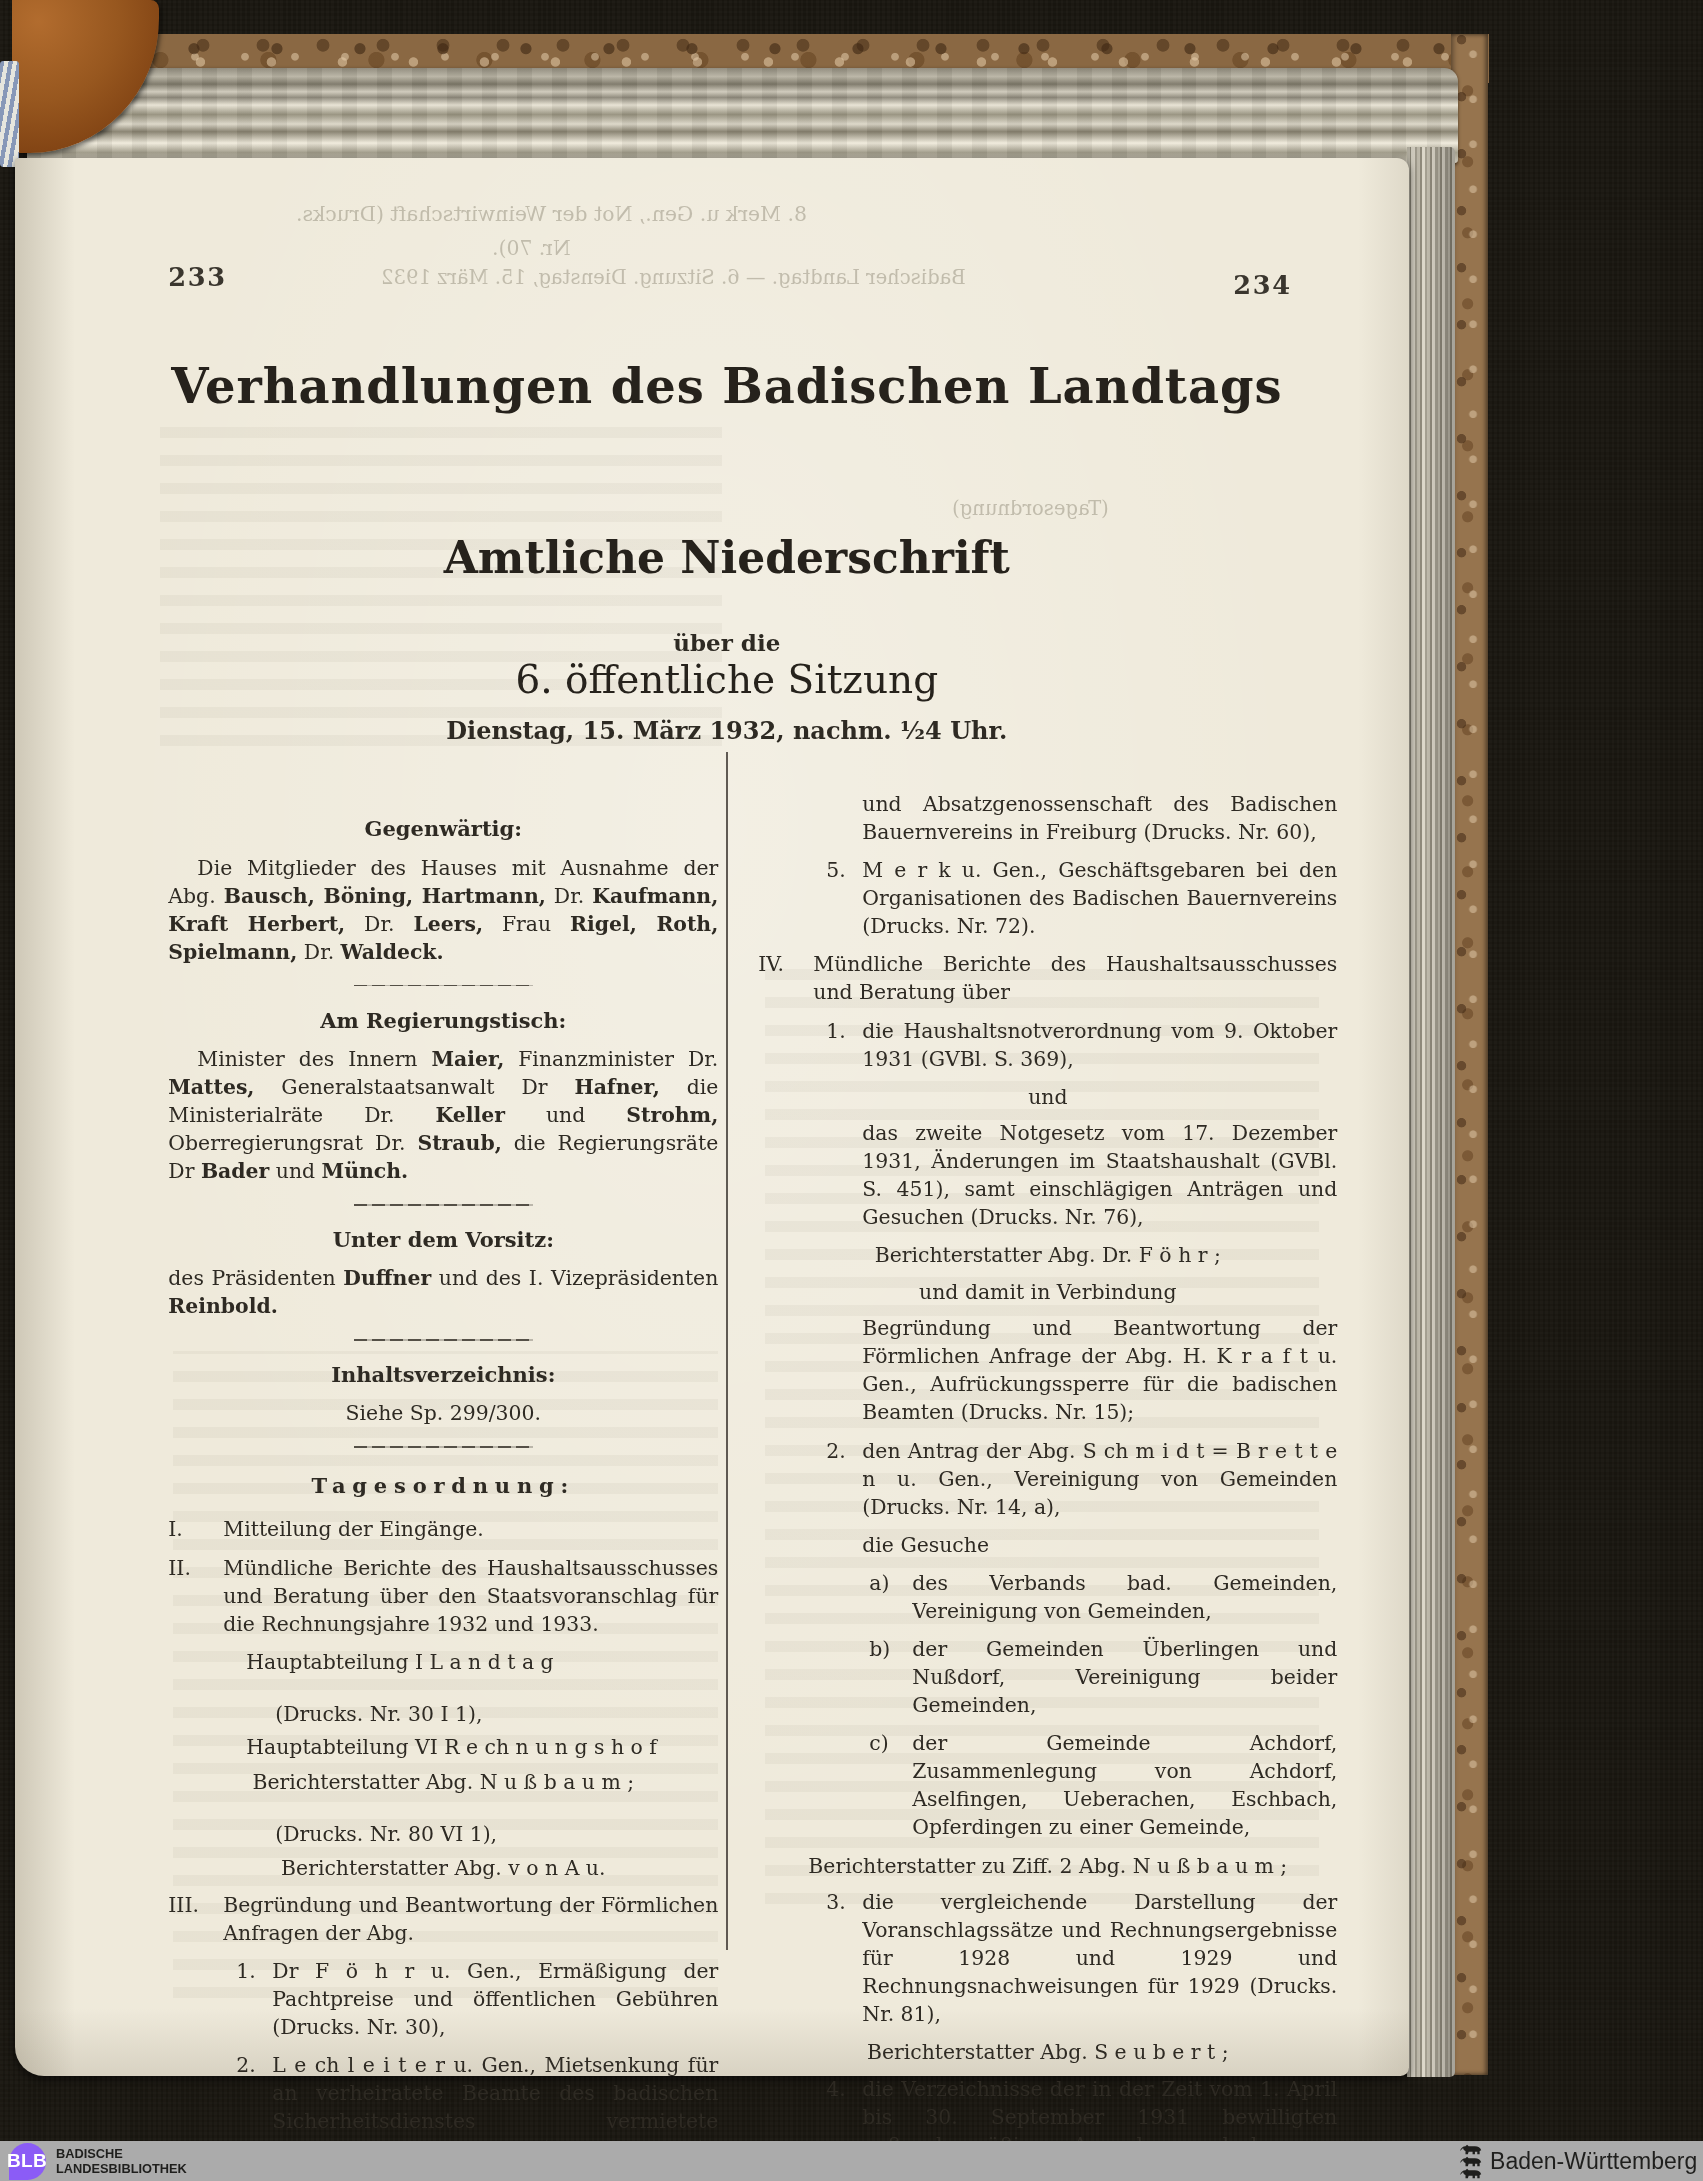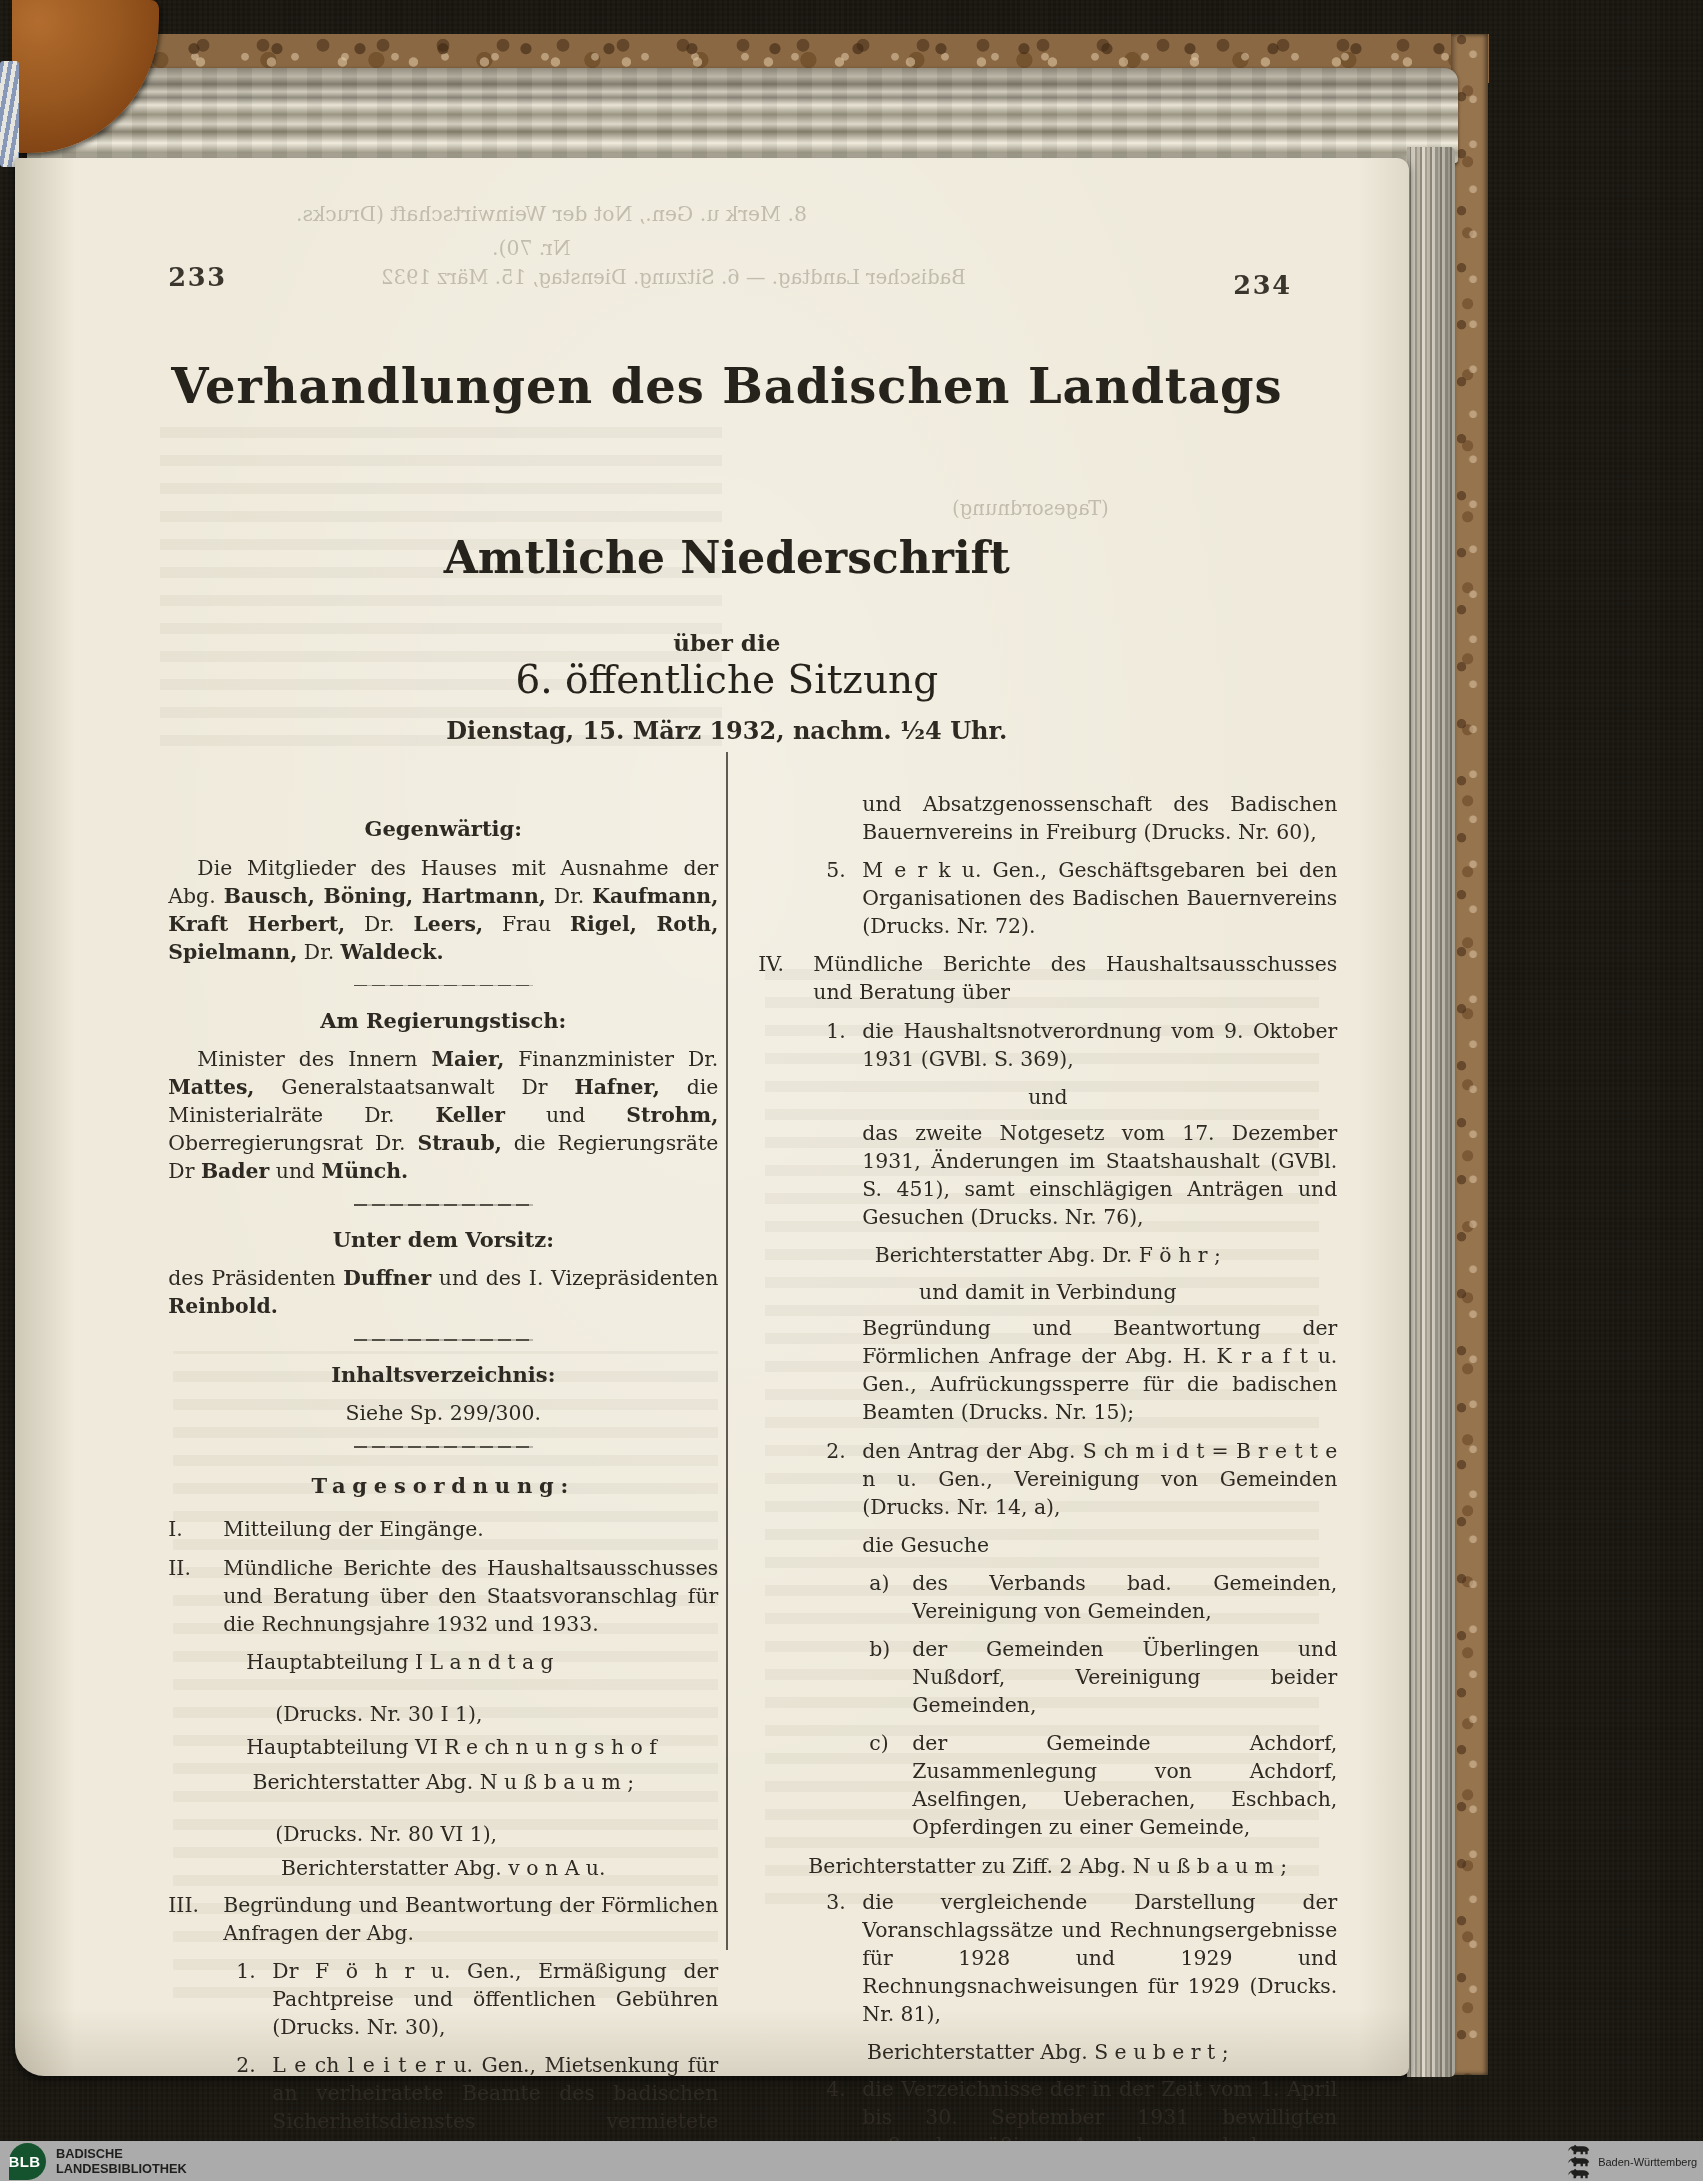--- a/index.html
+++ b/index.html
@@ -103,28 +103,28 @@
   .lv-num{padding-left:68px;} .lv-num .lbl{width:36px;}
   .lv-alpha{padding-left:111px;} .lv-alpha .lbl{width:43px;}
   .cont{padding-left:104px;margin-bottom:10.2px;}
   .sub{padding-left:78px;margin-bottom:5.1px;}
   .sub2{padding-left:107px;margin-bottom:5.1px;margin-top:24px;}
   .bold{font-weight:bold;}
 
   
   .footer{left:0;top:2141px;width:1704px;height:41px;background:#ababab;
     font-family:"Liberation Sans","DejaVu Sans",sans-serif;color:#1f1f1d;}
-  .blb-logo{position:absolute;left:8.5px;top:1.7px;width:37px;height:37px;background:#14532d;
-    border-radius:50% 50% 50% 0;display:flex;align-items:center;justify-content:flex-start;
-    color:#ffffff;font-weight:bold;font-size:15px;letter-spacing:0.4px;}
+  .blb-logo{position:absolute;left:8.5px;top:1.7px;width:37px;height:37px;background:#8b5cf6;
+    border-radius:50% 50% 50% 0;display:flex;align-items:center;justify-content:center;
+    color:#ffffff;font-weight:bold;font-size:19px;letter-spacing:0.4px;}
   .blb-name{position:absolute;left:56px;top:5.1px;font-weight:bold;font-size:12.8px;line-height:15.3px;}
   .bw-group{position:absolute;right:6.8px;top:0;height:41px;display:flex;align-items:center;gap:6.8px;}
   .bw-lions{display:flex;flex-direction:column;gap:0.9px;}
   .bw-lions svg{display:block;}
-  .bw-text{font-size:11px;}
+  .bw-text{font-size:23px;}
 </style>
 </head>
 <body>
 
 <div class="abs cover-top-band"></div>
 <div class="abs cover-right-strip"></div>
 <div class="abs stack-top"></div>
 <div class="abs leather-corner"></div>
 <div class="abs endband"></div>
 <div class="abs right-edges"></div>

